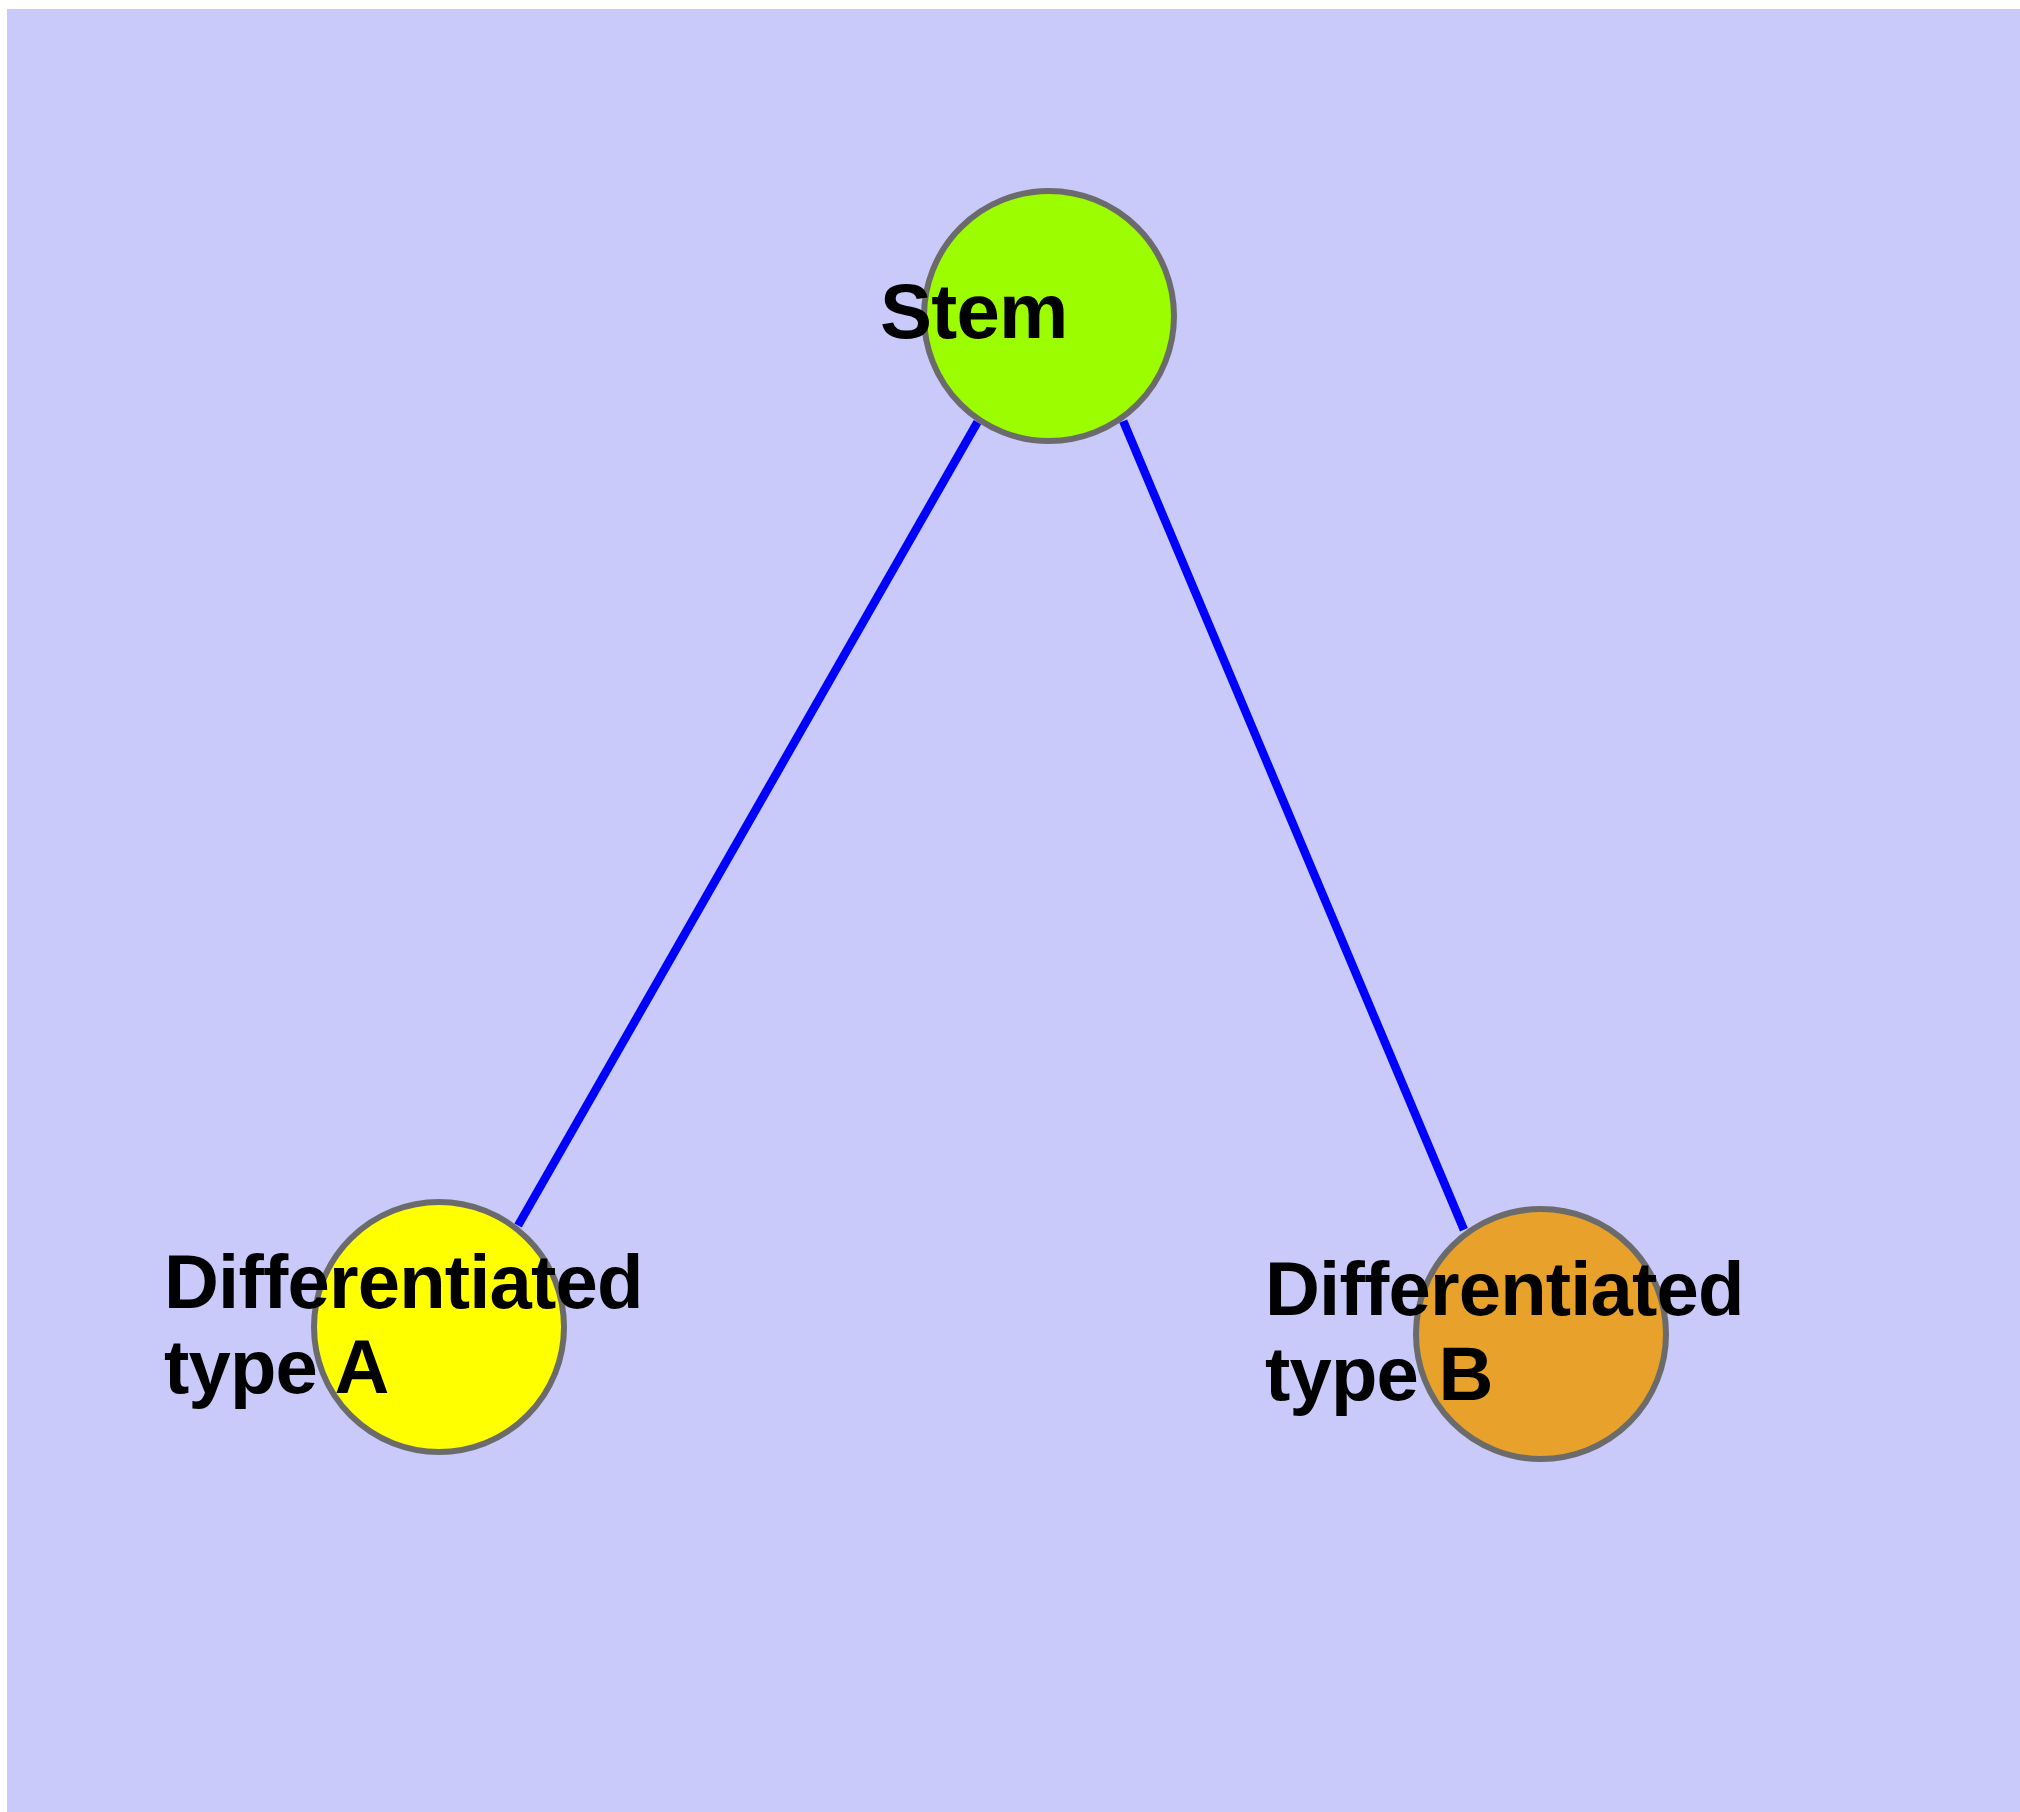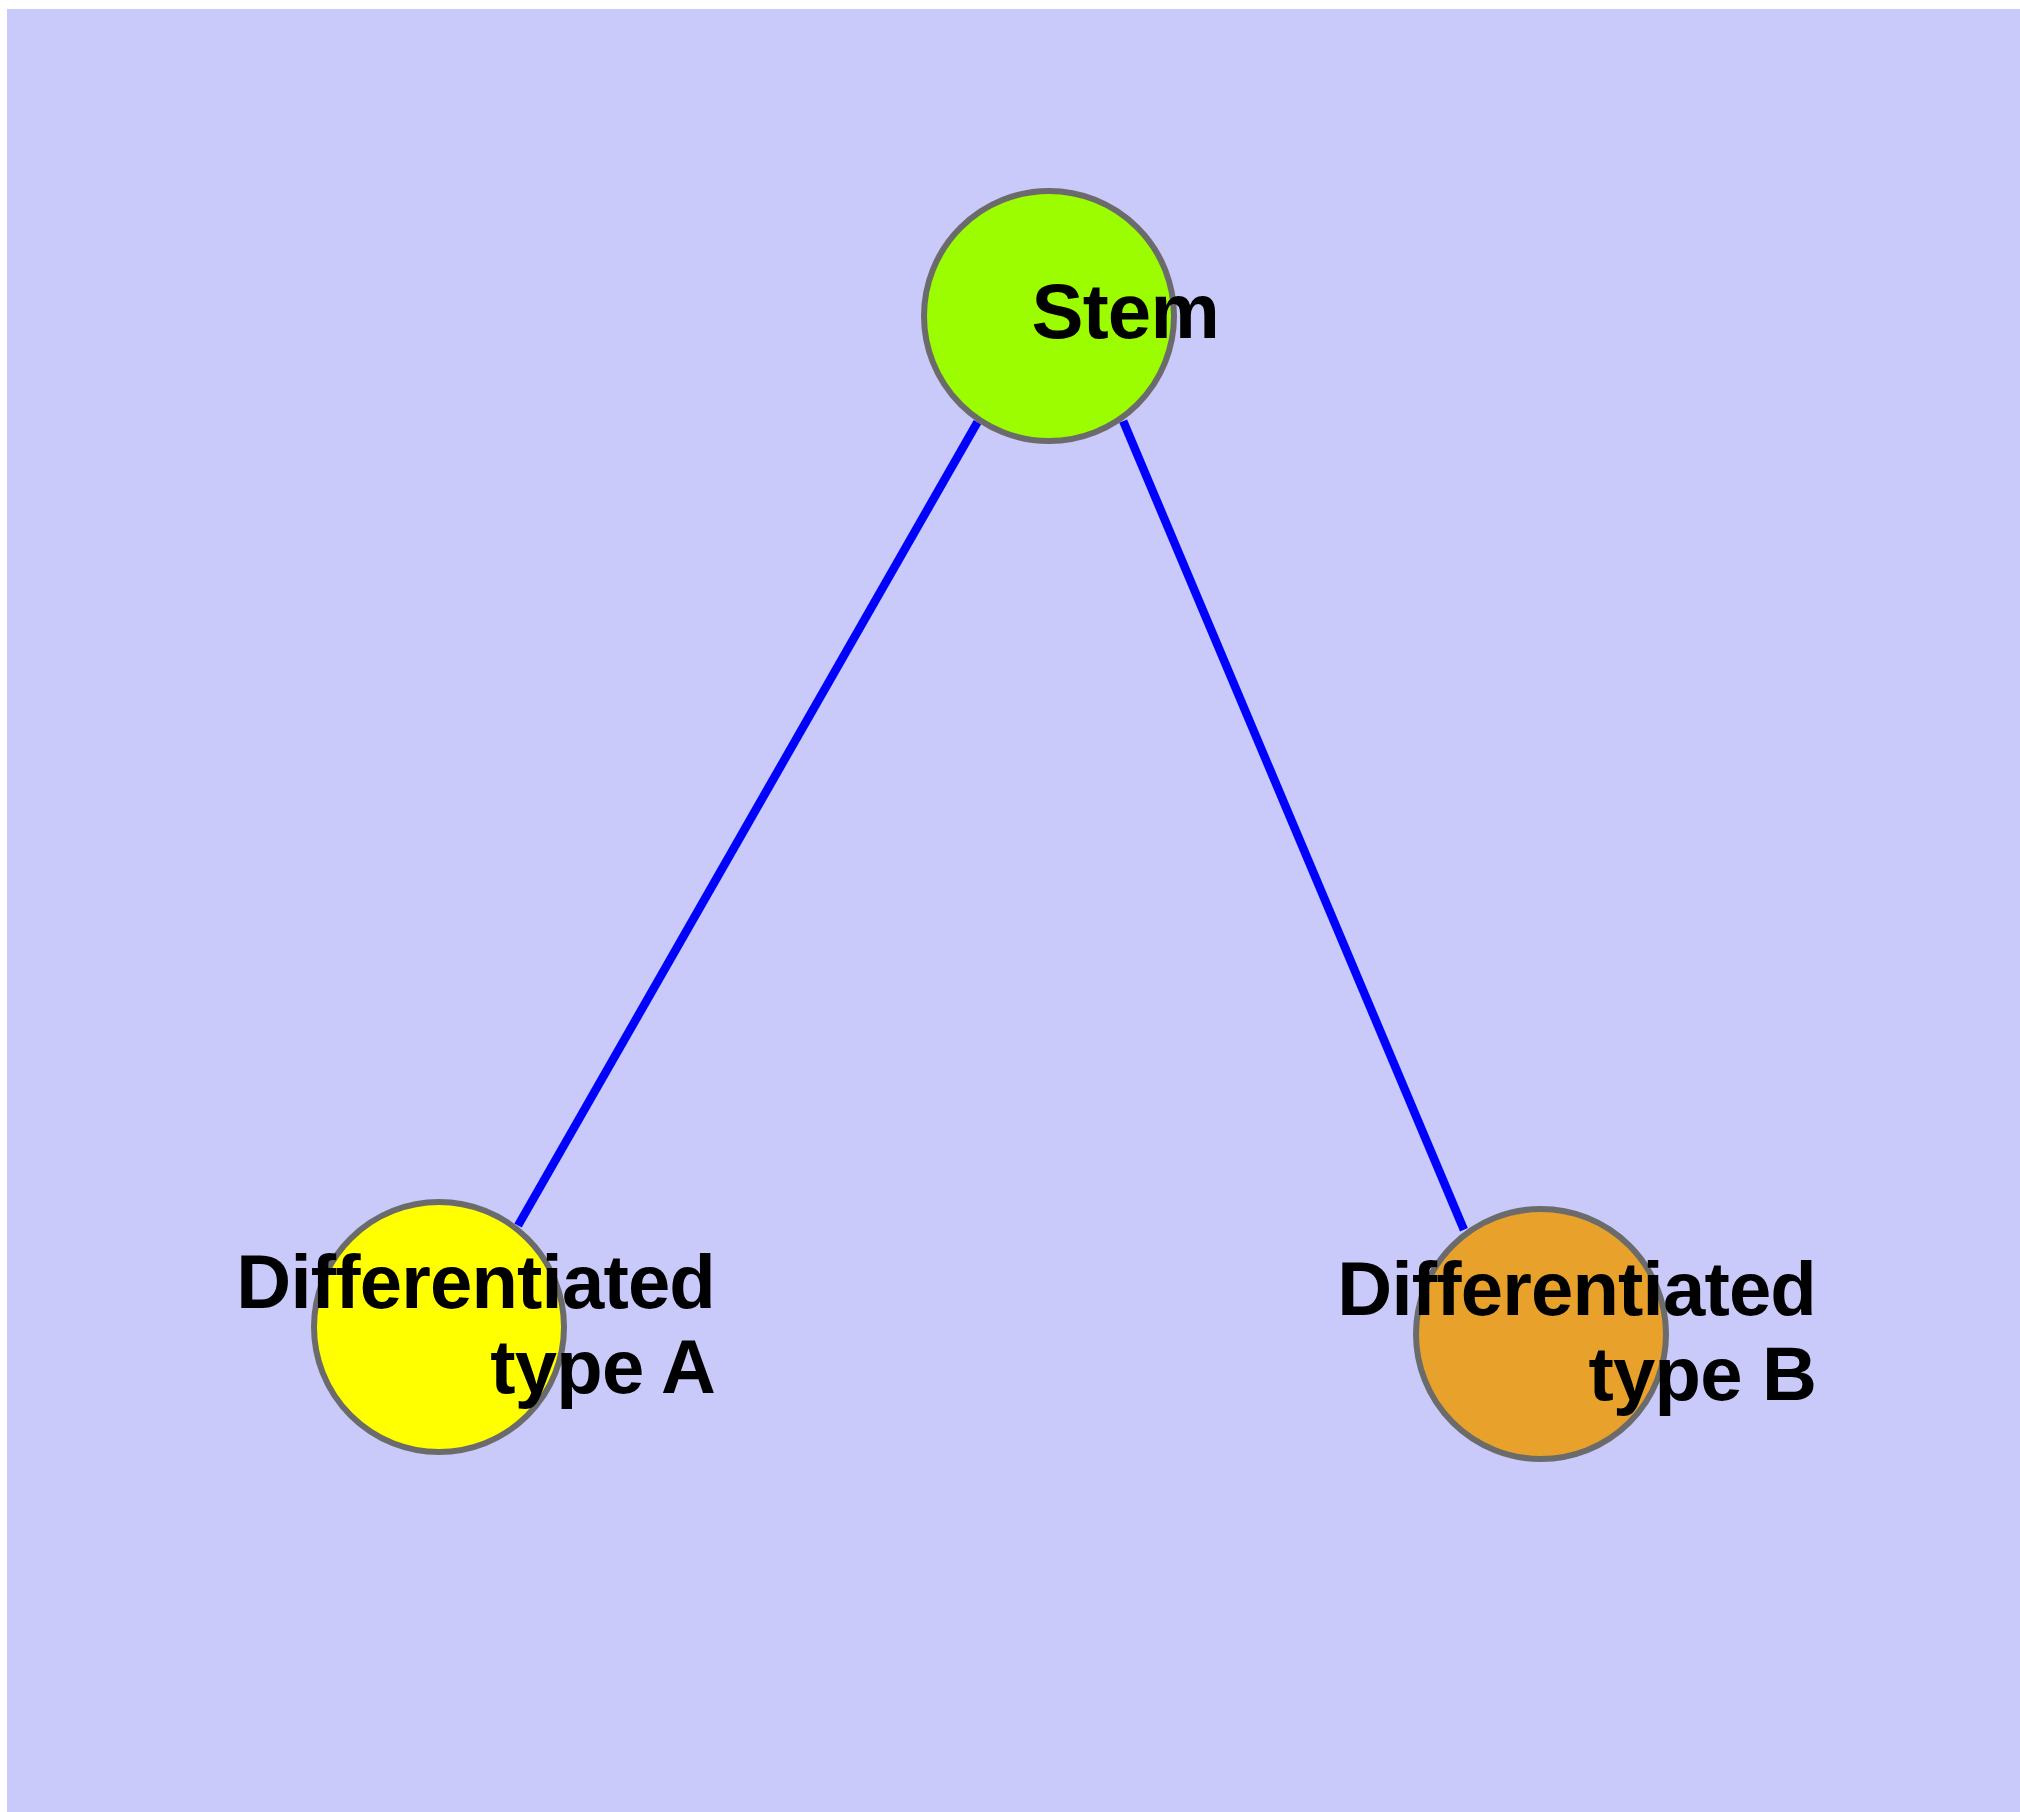--- a/index.html
+++ b/index.html
@@ -30,21 +30,21 @@
     height: 1812px;
   }
   .node {
     position: absolute;
     border-radius: 50%;
     border: 6.8px solid #6b6b6b;
     box-sizing: border-box;
   }
   .node-label {
     position: absolute;
-    text-align: right;
+    text-align: left;
     font-weight: bold;
     color: #000000;
     line-height: 1.12;
     white-space: pre;
     letter-spacing: -0.8px;
   }
   #node-stem {
     left: 921px;
     top: 188px;
     width: 256px;

